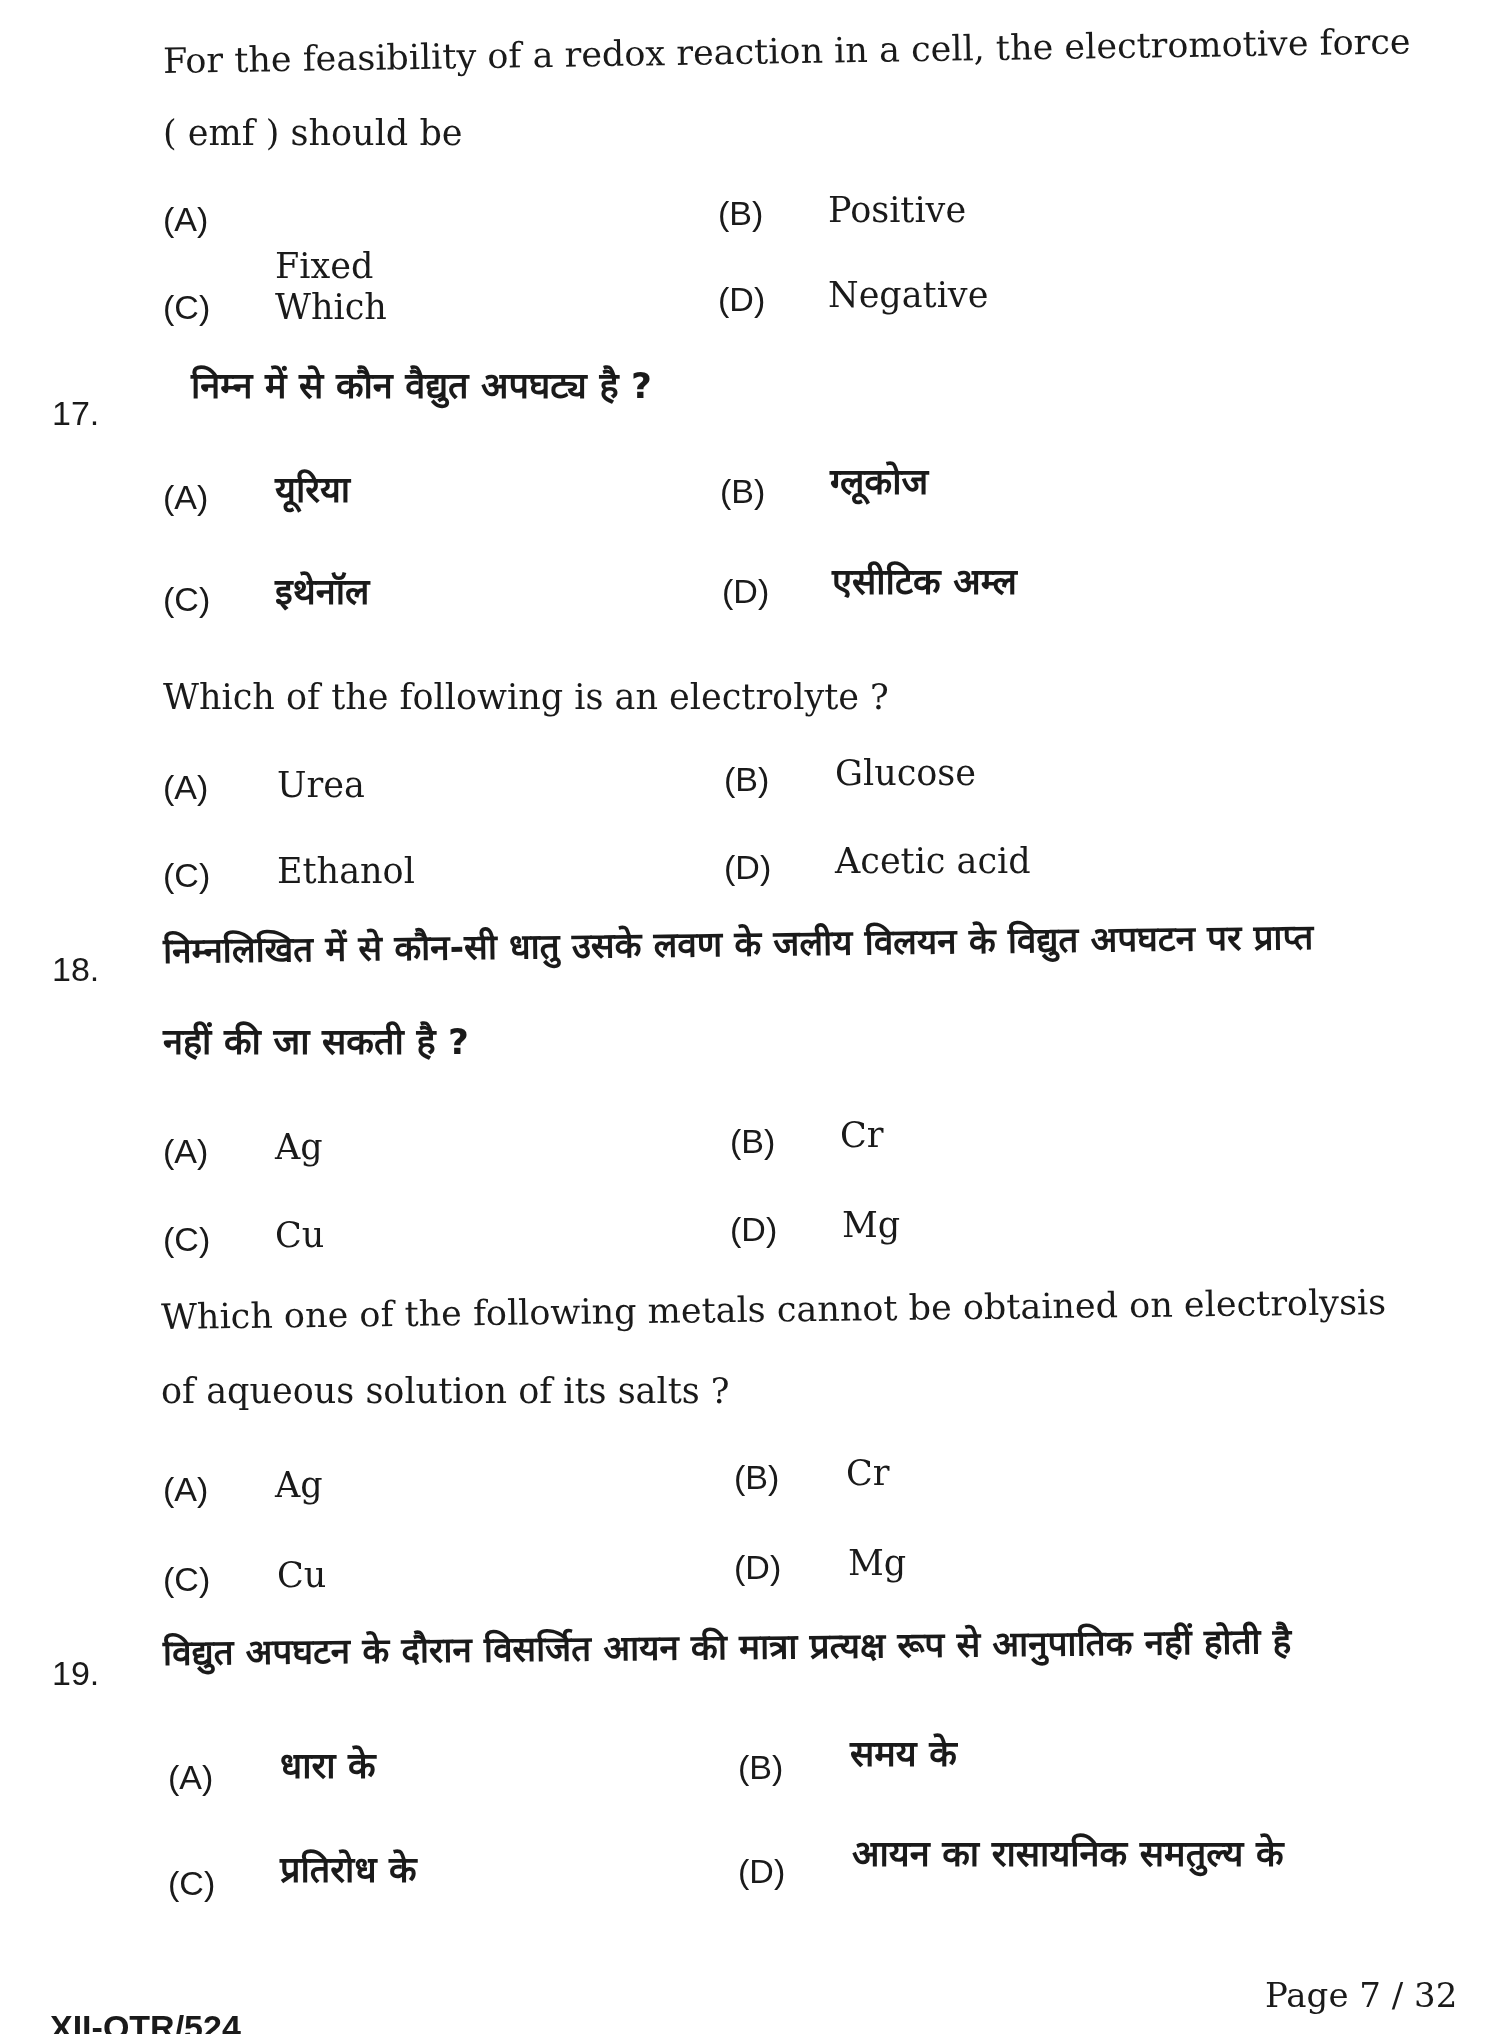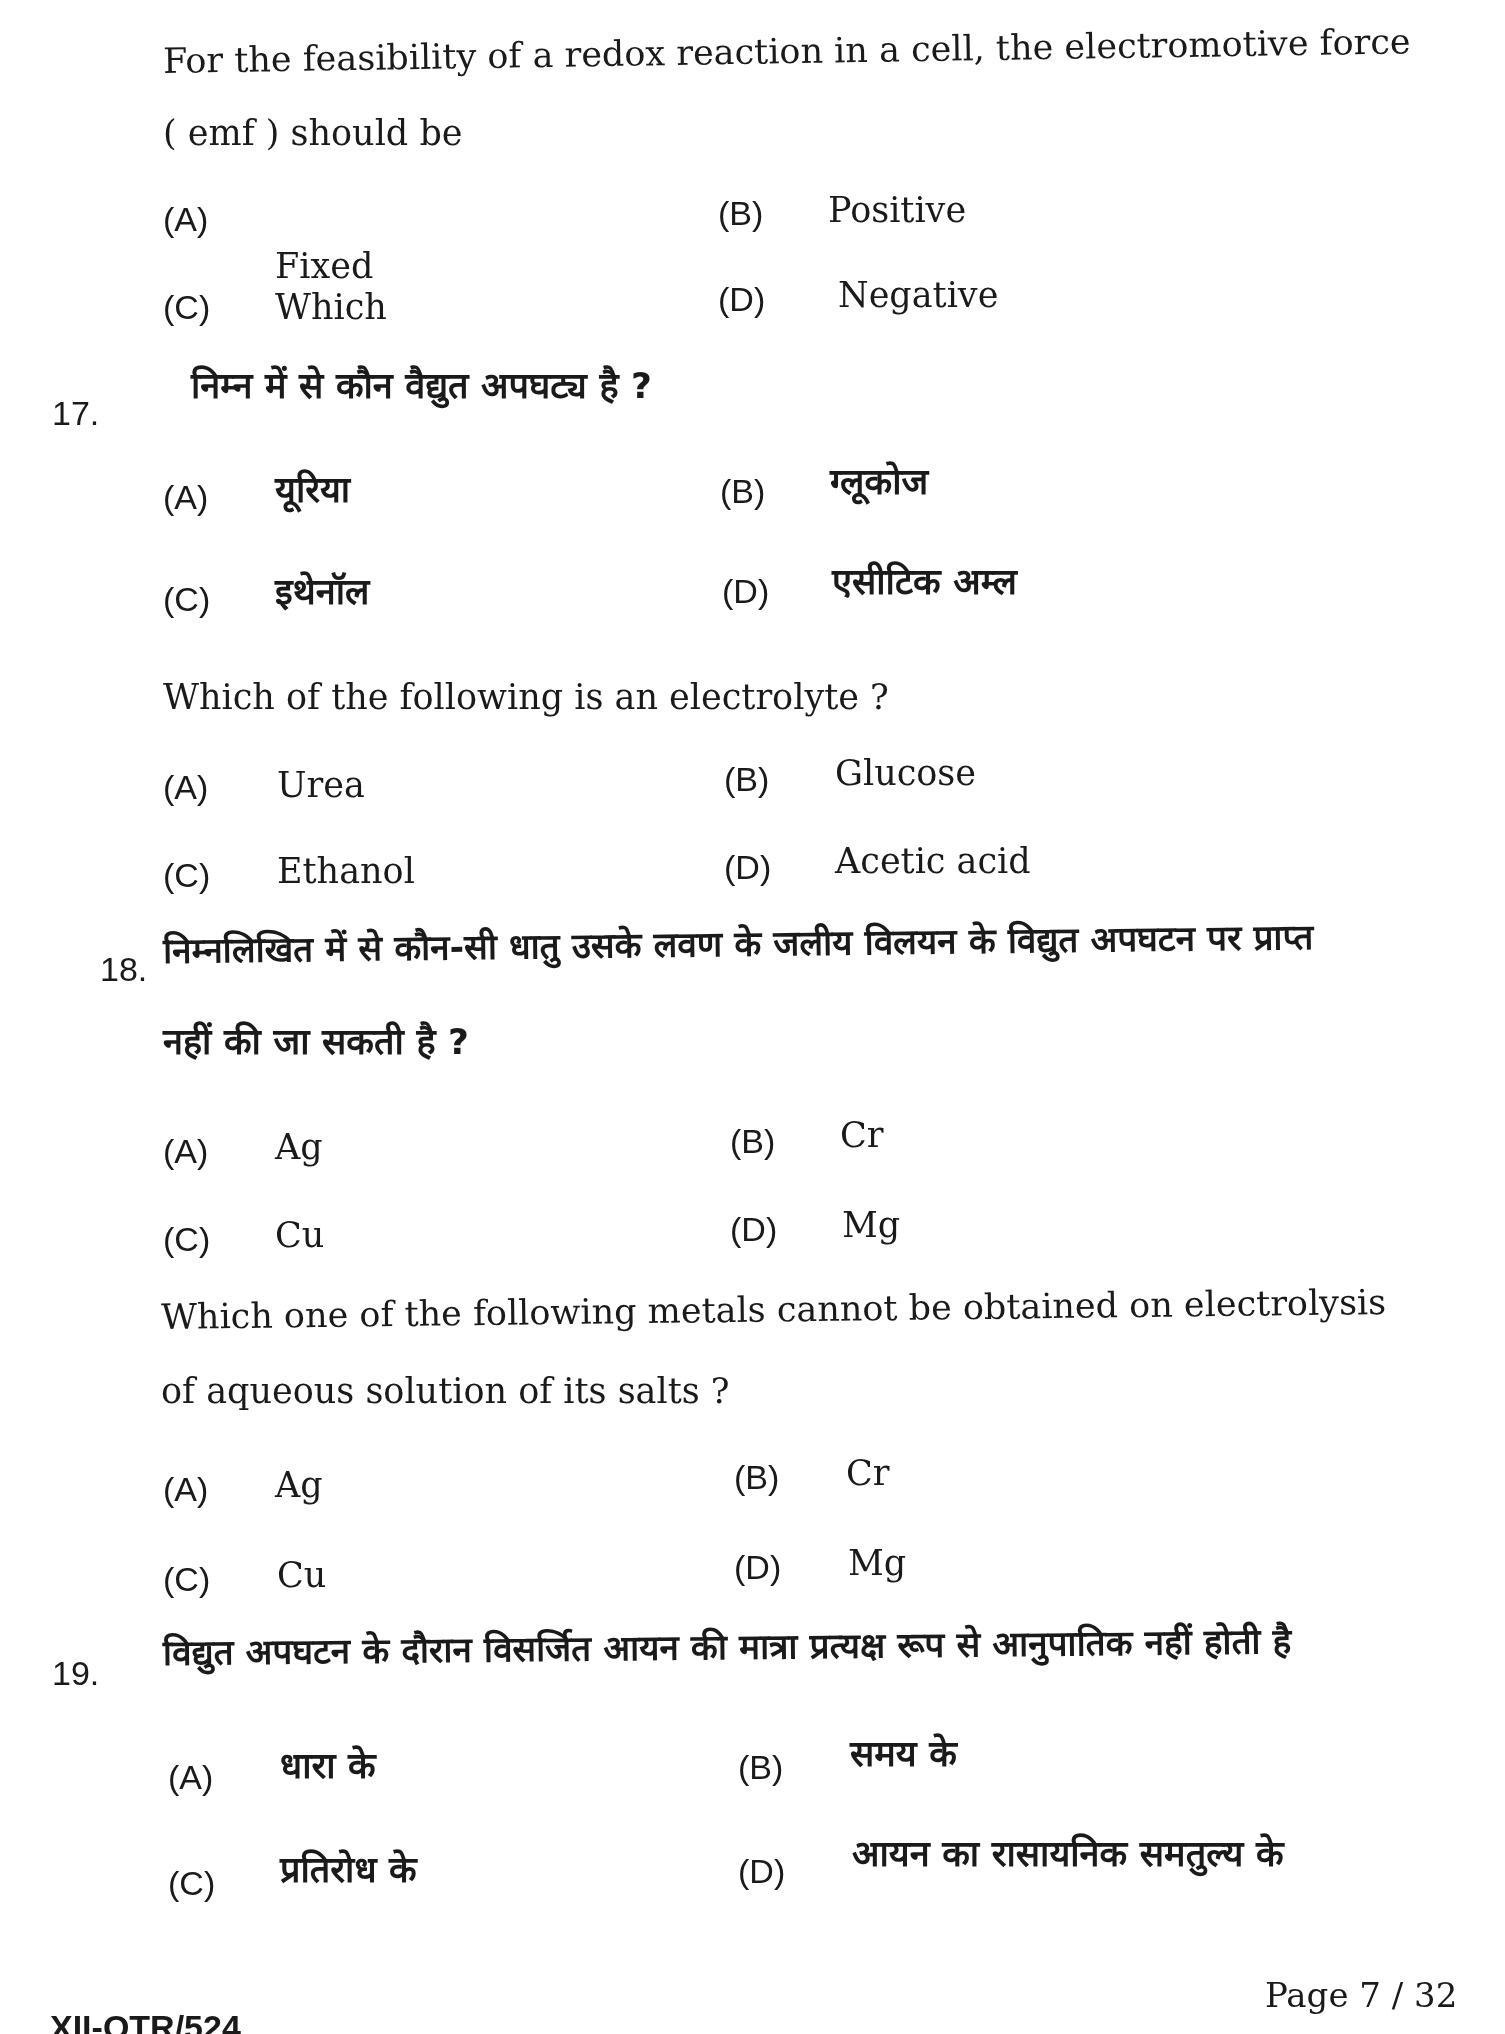--- a/index.html
+++ b/index.html
@@ -19,21 +19,21 @@
 <div class="t en" style="left:163px;top:44px;transform:rotate(-0.9deg);transform-origin:left;">For the feasibility of a redox reaction in a cell, the electromotive force</div>
 <div class="t en" style="left:163px;top:116px;">( emf ) should be</div>
 
 <div class="t lbl" style="left:163px;top:202px;">(A)</div>
 <div class="t en" style="left:275px;top:202px;margin-top:47px;">Fixed</div>
 <div class="t lbl" style="left:718px;top:196px;">(B)</div>
 <div class="t en" style="left:828px;top:193px;">Positive</div>
 <div class="t lbl" style="left:163px;top:290px;">(C)</div>
 <div class="t en" style="left:275px;top:290px;">Which</div>
 <div class="t lbl" style="left:718px;top:282px;">(D)</div>
-<div class="t en" style="left:828px;top:278px;margin-left:10px;">Negative</div>
+<div class="t en" style="left:828px;top:278px;">Negative</div>
 
 <div class="t num" style="left:52px;top:376px;margin-top:20px;">17.</div>
 <div class="t hi" style="left:163px;top:368px;margin-left:28px;">निम्न में से कौन वैद्युत अपघट्य है ?</div>
 
 <div class="t lbl" style="left:163px;top:480px;">(A)</div>
 <div class="t hi" style="left:275px;top:472px;">यूरिया</div>
 <div class="t lbl" style="left:720px;top:474px;">(B)</div>
 <div class="t hi" style="left:830px;top:464px;">ग्लूकोज</div>
 <div class="t lbl" style="left:163px;top:582px;">(C)</div>
 <div class="t hi" style="left:275px;top:574px;">इथेनॉल</div>
@@ -43,21 +43,21 @@
 <div class="t en" style="left:163px;top:680px;">Which of the following is an electrolyte ?</div>
 <div class="t lbl" style="left:163px;top:770px;">(A)</div>
 <div class="t en" style="left:277px;top:768px;">Urea</div>
 <div class="t lbl" style="left:724px;top:762px;">(B)</div>
 <div class="t en" style="left:835px;top:756px;">Glucose</div>
 <div class="t lbl" style="left:163px;top:858px;">(C)</div>
 <div class="t en" style="left:277px;top:854px;">Ethanol</div>
 <div class="t lbl" style="left:724px;top:850px;">(D)</div>
 <div class="t en" style="left:835px;top:844px;">Acetic acid</div>
 
-<div class="t num" style="left:52px;top:952px;margin-left:48px;">18.</div>
+<div class="t num" style="left:52px;top:952px;">18.</div>
 <div class="t hi" style="left:163px;top:934px;font-size:35px;transform:rotate(-0.7deg);transform-origin:left;">निम्नलिखित में से कौन-सी धातु उसके लवण के जलीय विलयन के विद्युत अपघटन पर प्राप्त</div>
 <div class="t hi" style="left:163px;top:1024px;">नहीं की जा सकती है ?</div>
 
 <div class="t lbl" style="left:163px;top:1134px;">(A)</div>
 <div class="t en" style="left:275px;top:1130px;">Ag</div>
 <div class="t lbl" style="left:730px;top:1124px;">(B)</div>
 <div class="t en" style="left:840px;top:1118px;">Cr</div>
 <div class="t lbl" style="left:163px;top:1222px;">(C)</div>
 <div class="t en" style="left:275px;top:1218px;">Cu</div>
 <div class="t lbl" style="left:730px;top:1212px;">(D)</div>

